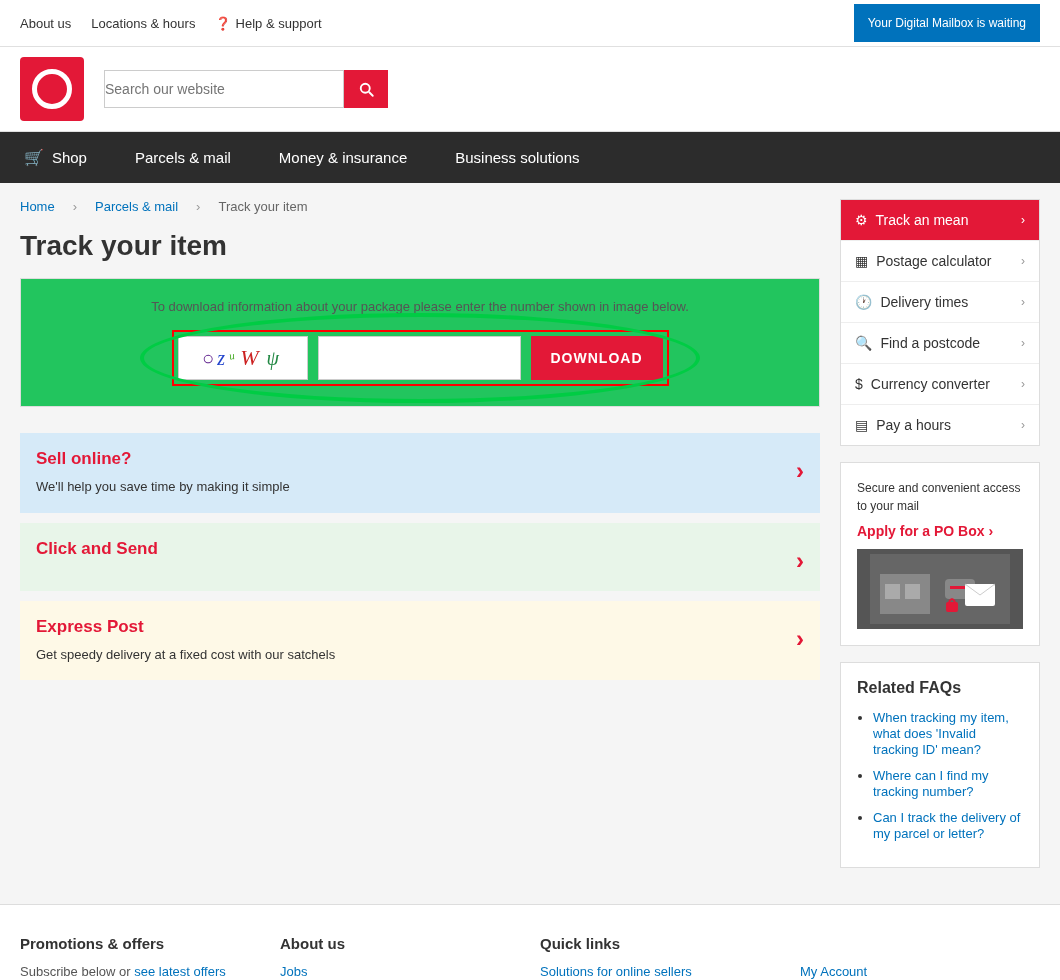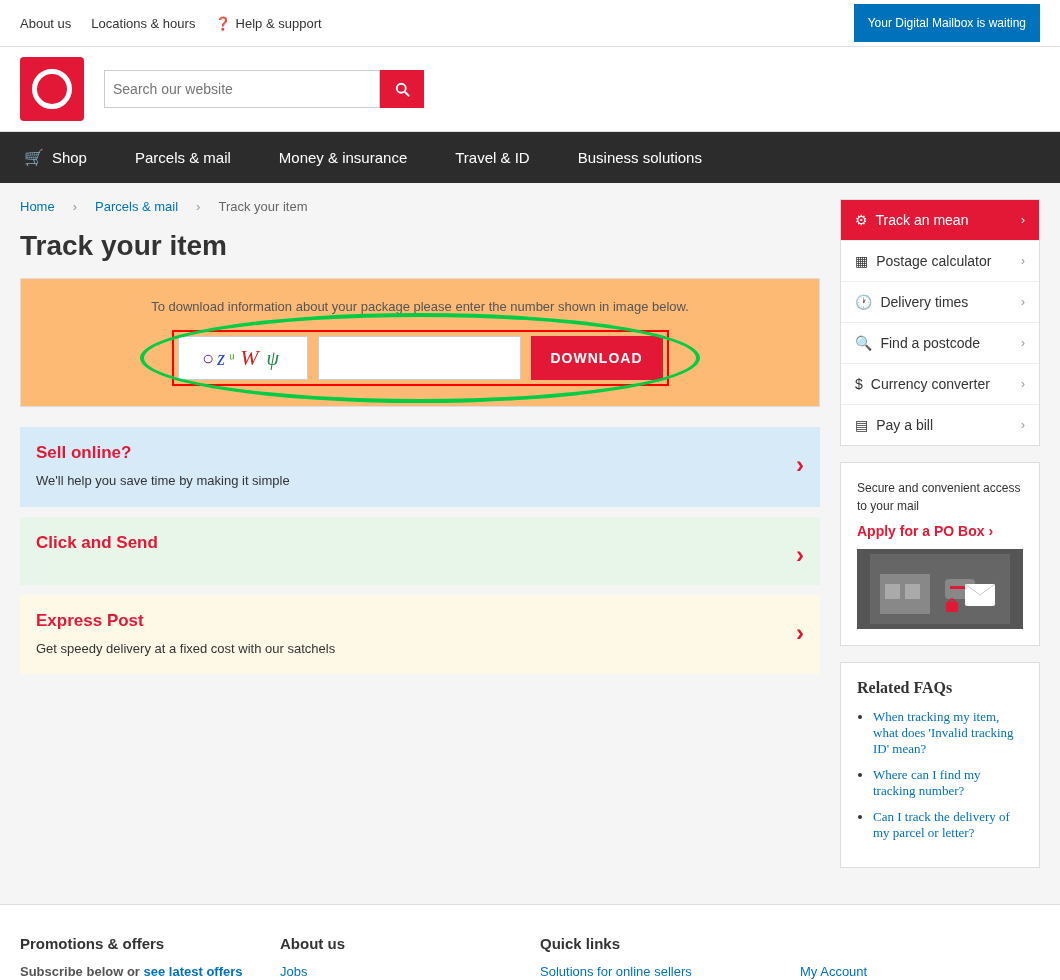--- a/index.html
+++ b/index.html
@@ -9,21 +9,21 @@
     .top-bar { background: #fff; display: flex; justify-content: space-between; align-items: center; padding: 4px 20px; border-bottom: 1px solid #e0e0e0; font-size: 13px; }
     .top-bar-left { display: flex; gap: 20px; }
     .top-bar-left a { color: #333; text-decoration: none; }
     .top-bar-right { background: #0072bc; color: #fff; padding: 12px 14px; font-size: 12px; }
 
     
     .header { background: #fff; display: flex; align-items: center; padding: 10px 20px; gap: 20px; border-bottom: 1px solid #e0e0e0; }
     .logo { background: #e31837; width: 64px; height: 64px; display: flex; align-items: center; justify-content: center; border-radius: 4px; }
     .logo-circle { width: 40px; height: 40px; border-radius: 50%; border: 5px solid #fff; }
     .search-bar { display: flex; align-items: center; gap: 0; }
-    .search-input { width: 276px; height: 38px; border: 1px solid #ccc; padding: 0 8px; font-size: 14px; color: #7f1d1d; outline: none; }
+    .search-input { width: 240px; height: 38px; border: 1px solid #ccc; padding: 0 0; font-size: 14px; color: #7f1d1d; outline: none; }
     .search-btn { background: #e31837; border: none; height: 38px; width: 44px; cursor: pointer; display: flex; align-items: center; justify-content: center; }
     .search-icon-svg { width: 18px; height: 18px; fill: #fff; }
 
     
     .nav { background: #2c2c2c; display: flex; align-items: stretch; }
     .nav-item { color: #fff; padding: 16px 24px; font-size: 15px; cursor: pointer; display: flex; align-items: center; gap: 8px; text-decoration: none; }
     .cart-icon { font-size: 16px; }
 
     
     .main { max-width: 1060px; margin: 0 auto; display: flex; gap: 20px; padding: 16px 20px; background: #f5f5f5; }
@@ -32,21 +32,21 @@
     
     .breadcrumb { font-size: 13px; color: #666; margin-bottom: 16px; display: flex; align-items: center; gap: 18px; }
     .breadcrumb a { color: #0072bc; text-decoration: none; }
     .breadcrumb-sep { color: #999; }
 
     
     .page-title { font-size: 28px; font-weight: bold; color: #333; margin-bottom: 16px; }
 
     
     .track-desc { font-size: 13px; color: #555; margin-bottom: 16px; text-align: center; }
-    .track-form-container { background: #fdba74; border: 1px solid #ddd; padding: 20px; margin-bottom: 20px; position: relative; }
+    .track-form-container { background: #22c55e; border: 1px solid #ddd; padding: 20px; margin-bottom: 26px; position: relative; }
     .captcha-box { border: 1px solid #ccc; padding: 6px 10px; display: flex; align-items: center; justify-content: center; font-size: 22px; font-style: italic; min-width: 130px; height: 44px; background: #fff; letter-spacing: 4px; }
     .captcha-text-input { height: 44px; border: 1px solid #ccc; padding: 0 10px; flex: 1; font-size: 14px; outline: none; }
     .download-btn { background: #e31837; color: #fff; border: none; height: 44px; padding: 0 20px; font-size: 14px; font-weight: bold; cursor: pointer; letter-spacing: 1px; }
 
     
     .green-oval { position: absolute; top: 50%; left: 50%; transform: translate(-50%, -50%); width: 560px; height: 90px; border: 4px solid #00cc44; border-radius: 50%; pointer-events: none; }
     
     .red-border-box { border: 2px solid red; padding: 4px; display: inline-flex; align-items: center; gap: 10px; }
 
     
@@ -71,33 +71,33 @@
     .sidebar-item.active .sidebar-chevron { color: #fff; }
     .sidebar-icon { font-size: 14px; }
 
     
     .sidebar-pobox { background: #fff; border: 1px solid #ddd; padding: 16px; margin-bottom: 16px; }
     .sidebar-pobox-title { font-size: 12px; color: #333; margin-bottom: 8px; line-height: 1.5; }
     .sidebar-pobox-link { color: #e31837; font-weight: bold; font-size: 14px; text-decoration: none; }
     .sidebar-pobox-img { width: 100%; height: 80px; background: #555; margin-top: 10px; display: flex; align-items: center; justify-content: center; overflow: hidden; position: relative; }
 
     
-    .related-faqs { background: #fff; border: 1px solid #ddd; padding: 16px; font-family: Liberation Serif, serif; }
+    .related-faqs { background: #fff; border: 1px solid #ddd; padding: 16px; }
     .related-faqs-title { font-size: 16px; font-weight: bold; color: #333; margin-bottom: 12px; }
     .related-faqs ul { list-style: disc; padding-left: 16px; }
     .related-faqs li { margin-bottom: 10px; }
     .related-faqs a { color: #0072bc; font-size: 13px; text-decoration: none; }
 
     
     .footer { background: #fff; border-top: 1px solid #ddd; padding: 30px 20px; margin-top: 20px; }
     .footer-grid { max-width: 1060px; margin: 0 auto; display: flex; gap: 20px; }
     .footer-col { flex: 1; }
     .footer-col-title { font-size: 15px; font-weight: bold; color: #333; margin-bottom: 12px; }
     .footer-col a { display: block; color: #0072bc; font-size: 13px; text-decoration: none; margin-bottom: 6px; }
-    .footer-col .footer-desc { font-size: 13px; color: #555; margin-bottom: 6px; font-weight: bold; }
+    .footer-col .footer-desc { font-size: 13px; color: #555; margin-bottom: 6px; }
     .footer-col .footer-desc a { display: inline; }
   </style>
 </head>
 <body>
 
 <div class="top-bar">
   <div class="top-bar-left">
     <a href="#">About us</a>
     <a href="#">Locations &amp; hours</a>
     <a href="#" style="display:flex;align-items:center;gap:4px;">
@@ -127,23 +127,20 @@
     <span class="cart-icon">🛒</span>
     <span>Shop</span>
   </a>
   <a class="nav-item" href="#">
     <span>Parcels &amp; mail</span>
   </a>
   <a class="nav-item" href="#">
     <span>Money &amp; insurance</span>
   </a>
   <a class="nav-item" href="#">
-    <span>Travel &amp; ID</span>
-  </a>
-  <a class="nav-item" href="#">
     <span>Business solutions</span>
   </a>
 </nav>
 
 <div class="main">
 
   <div class="content">
 
     <div class="breadcrumb">
       <a href="#">Home</a>
@@ -241,21 +238,21 @@
       <div class="sidebar-item">
         <div class="sidebar-item-left">
           <span class="sidebar-icon">$</span>
           <span>Currency converter</span>
         </div>
         <span class="sidebar-chevron">›</span>
       </div>
       <div class="sidebar-item">
         <div class="sidebar-item-left">
           <span class="sidebar-icon">▤</span>
-          <span>Pay a bill</span>
+          <span>Pay a hours</span>
         </div>
         <span class="sidebar-chevron">›</span>
       </div>
     </div>
 
     <div class="sidebar-pobox">
       <p class="sidebar-pobox-title">Secure and convenient access to your mail</p>
       <a href="#" class="sidebar-pobox-link">Apply for a PO Box ›</a>
       <div class="sidebar-pobox-img">
 

